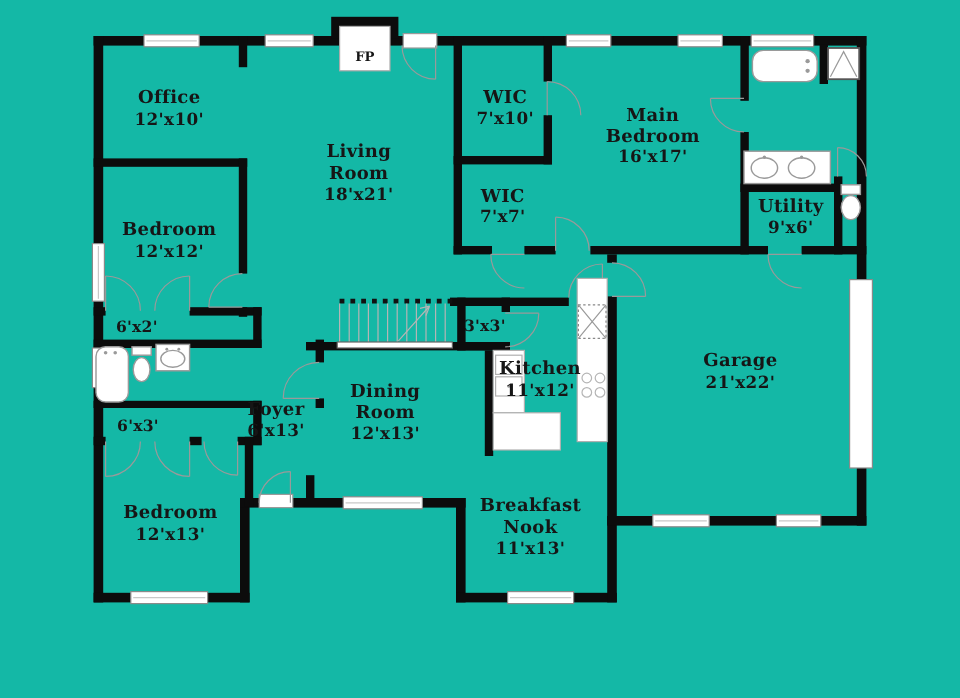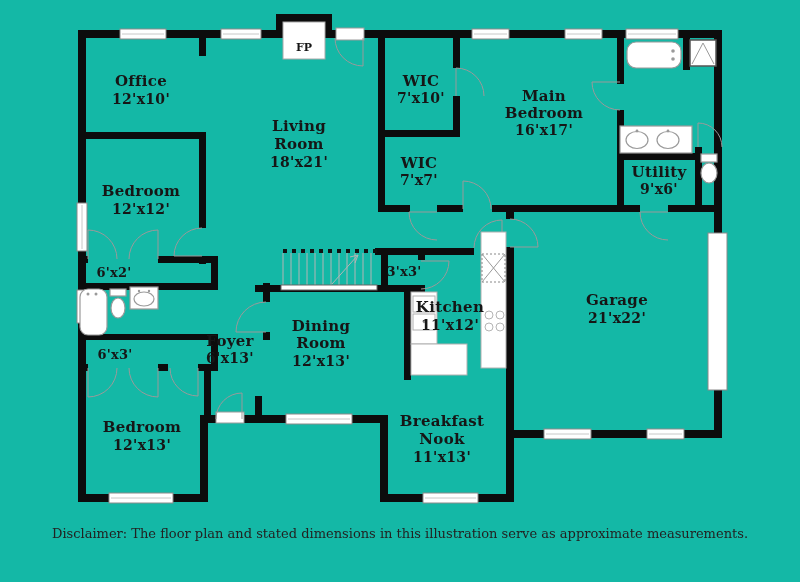--- a/index.html
+++ b/index.html
@@ -267,15 +267,14 @@
     <text class="room-name" x="142" y="432" text-anchor="middle">Bedroom</text>
     <text class="room-dims" x="142" y="450" text-anchor="middle">12'x13'</text>
 
     <text class="room-name" x="442" y="426" text-anchor="middle">Breakfast</text>
     <text class="room-name" x="442" y="444" text-anchor="middle">Nook</text>
     <text class="room-dims" x="442" y="462" text-anchor="middle">11'x13'</text>
   </g>
 </svg>
 
 <div id="disclaimer">
-  <div>Disclaimer: The floor plan and stated dimensions in this illustration serve as approximate measurements.</div>
 </div>
 </div>
 
 </body></html>

